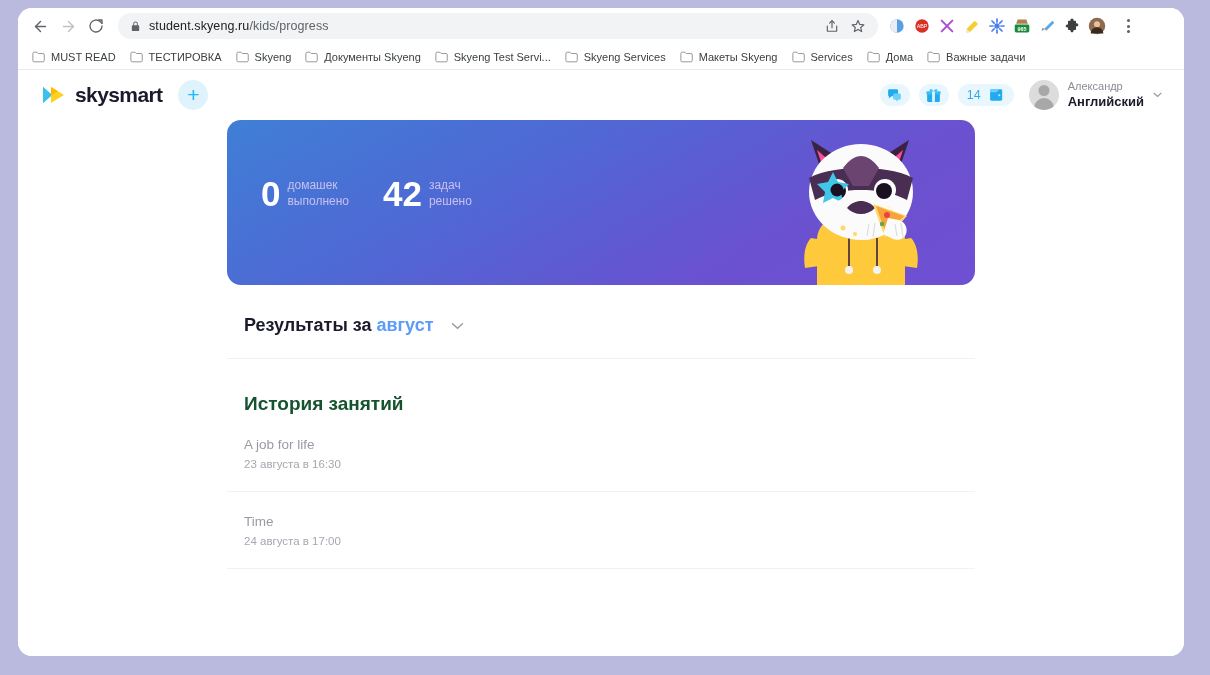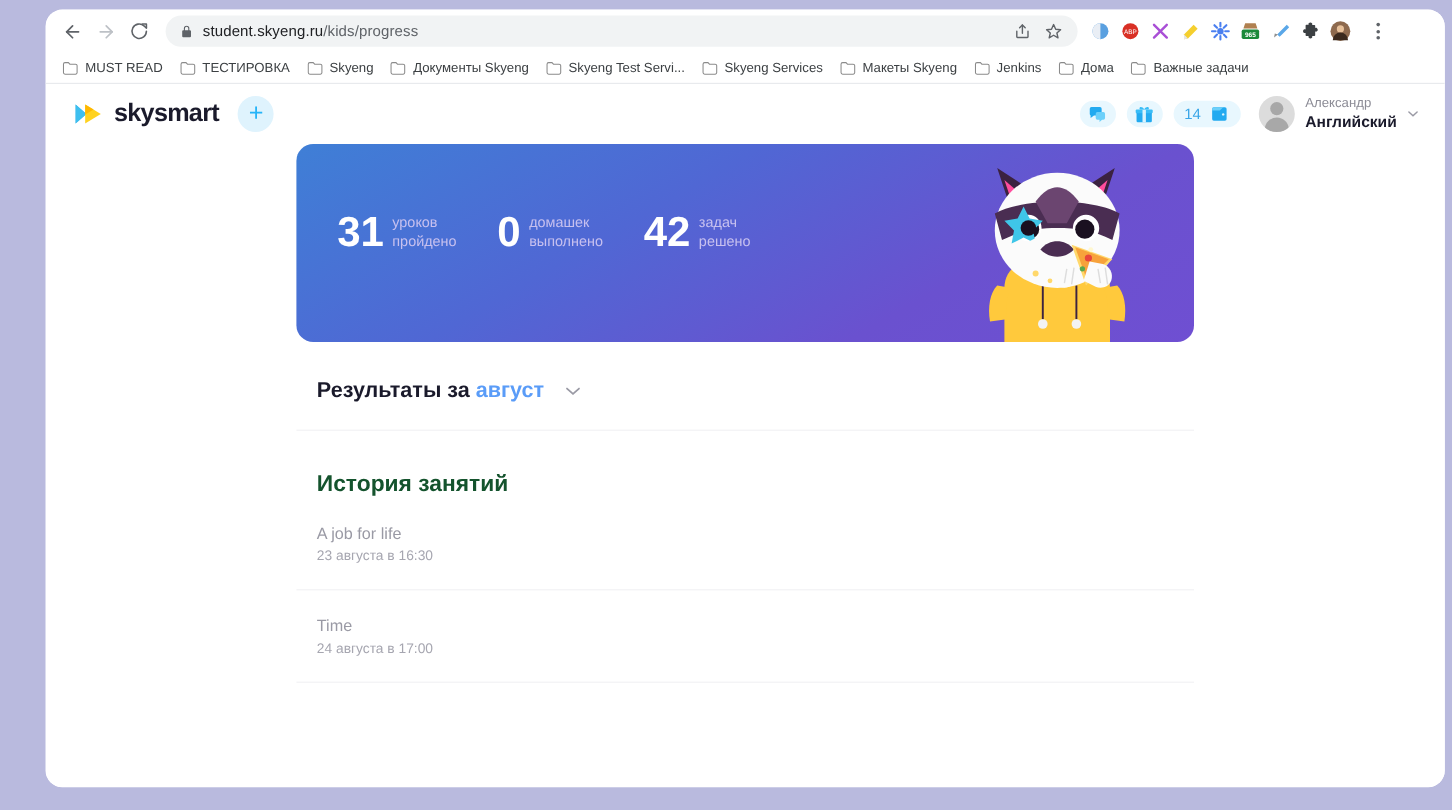--- a/index.html
+++ b/index.html
@@ -6,21 +6,21 @@
   html, body {
     width: 1210px; height: 675px;
     background: #b9bade;
     font-family: "Liberation Sans", sans-serif;
     overflow: hidden;
   }
 
   
   .browser {
     position: absolute;
-    left: 38px; top: 8px;
+    left: 18px; top: 8px;
     width: 1166px; height: 648px;
     background: #ffffff;
     border-radius: 14px;
     overflow: hidden;
     display: flex; flex-direction: column;
   }
 
   
   .toolbar {
     height: 36px; flex: 0 0 36px;
@@ -317,21 +317,21 @@
     <div class="bm">
       <svg class="folder-ico" viewBox="0 0 16 13">
           <path d="M1 2.5A1.5 1.5 0 0 1 2.5 1h3.2l1.4 1.5h5.4A1.5 1.5 0 0 1 14 4v6.5A1.5 1.5 0 0 1 12.5 12h-10A1.5 1.5 0 0 1 1 10.5z" fill="#fff" stroke="#8a8a8a" stroke-width="1"></path>
         </svg>
       <span class="bm-label">Макеты Skyeng</span>
     </div>
     <div class="bm">
       <svg class="folder-ico" viewBox="0 0 16 13">
           <path d="M1 2.5A1.5 1.5 0 0 1 2.5 1h3.2l1.4 1.5h5.4A1.5 1.5 0 0 1 14 4v6.5A1.5 1.5 0 0 1 12.5 12h-10A1.5 1.5 0 0 1 1 10.5z" fill="#fff" stroke="#8a8a8a" stroke-width="1"></path>
         </svg>
-      <span class="bm-label">Jenkins</span>
+      <span class="bm-label">Services</span>
     </div>
     <div class="bm">
       <svg class="folder-ico" viewBox="0 0 16 13">
           <path d="M1 2.5A1.5 1.5 0 0 1 2.5 1h3.2l1.4 1.5h5.4A1.5 1.5 0 0 1 14 4v6.5A1.5 1.5 0 0 1 12.5 12h-10A1.5 1.5 0 0 1 1 10.5z" fill="#fff" stroke="#8a8a8a" stroke-width="1"></path>
         </svg>
       <span class="bm-label">Дома</span>
     </div>
     <div class="bm">
       <svg class="folder-ico" viewBox="0 0 16 13">
           <path d="M1 2.5A1.5 1.5 0 0 1 2.5 1h3.2l1.4 1.5h5.4A1.5 1.5 0 0 1 14 4v6.5A1.5 1.5 0 0 1 12.5 12h-10A1.5 1.5 0 0 1 1 10.5z" fill="#fff" stroke="#8a8a8a" stroke-width="1"></path>
@@ -390,27 +390,20 @@
               <path d="M1 1.5L5 5.3L9 1.5" fill="none" stroke="#9a9aa5" stroke-width="1.4" stroke-linecap="round"></path>
             </svg>
         </div>
       </div>
     </div>
 
     <div class="content">
 
       <div class="hero">
         <div class="stats">
-          <div class="stat">
-            <span class="stat-num">31</span>
-            <span class="stat-lbl">
-              <span>уроков</span><br>
-              <span>пройдено</span>
-            </span>
-          </div>
           <div class="stat">
             <span class="stat-num">0</span>
             <span class="stat-lbl">
               <span>домашек</span><br>
               <span>выполнено</span>
             </span>
           </div>
           <div class="stat">
             <span class="stat-num">42</span>
             <span class="stat-lbl">

